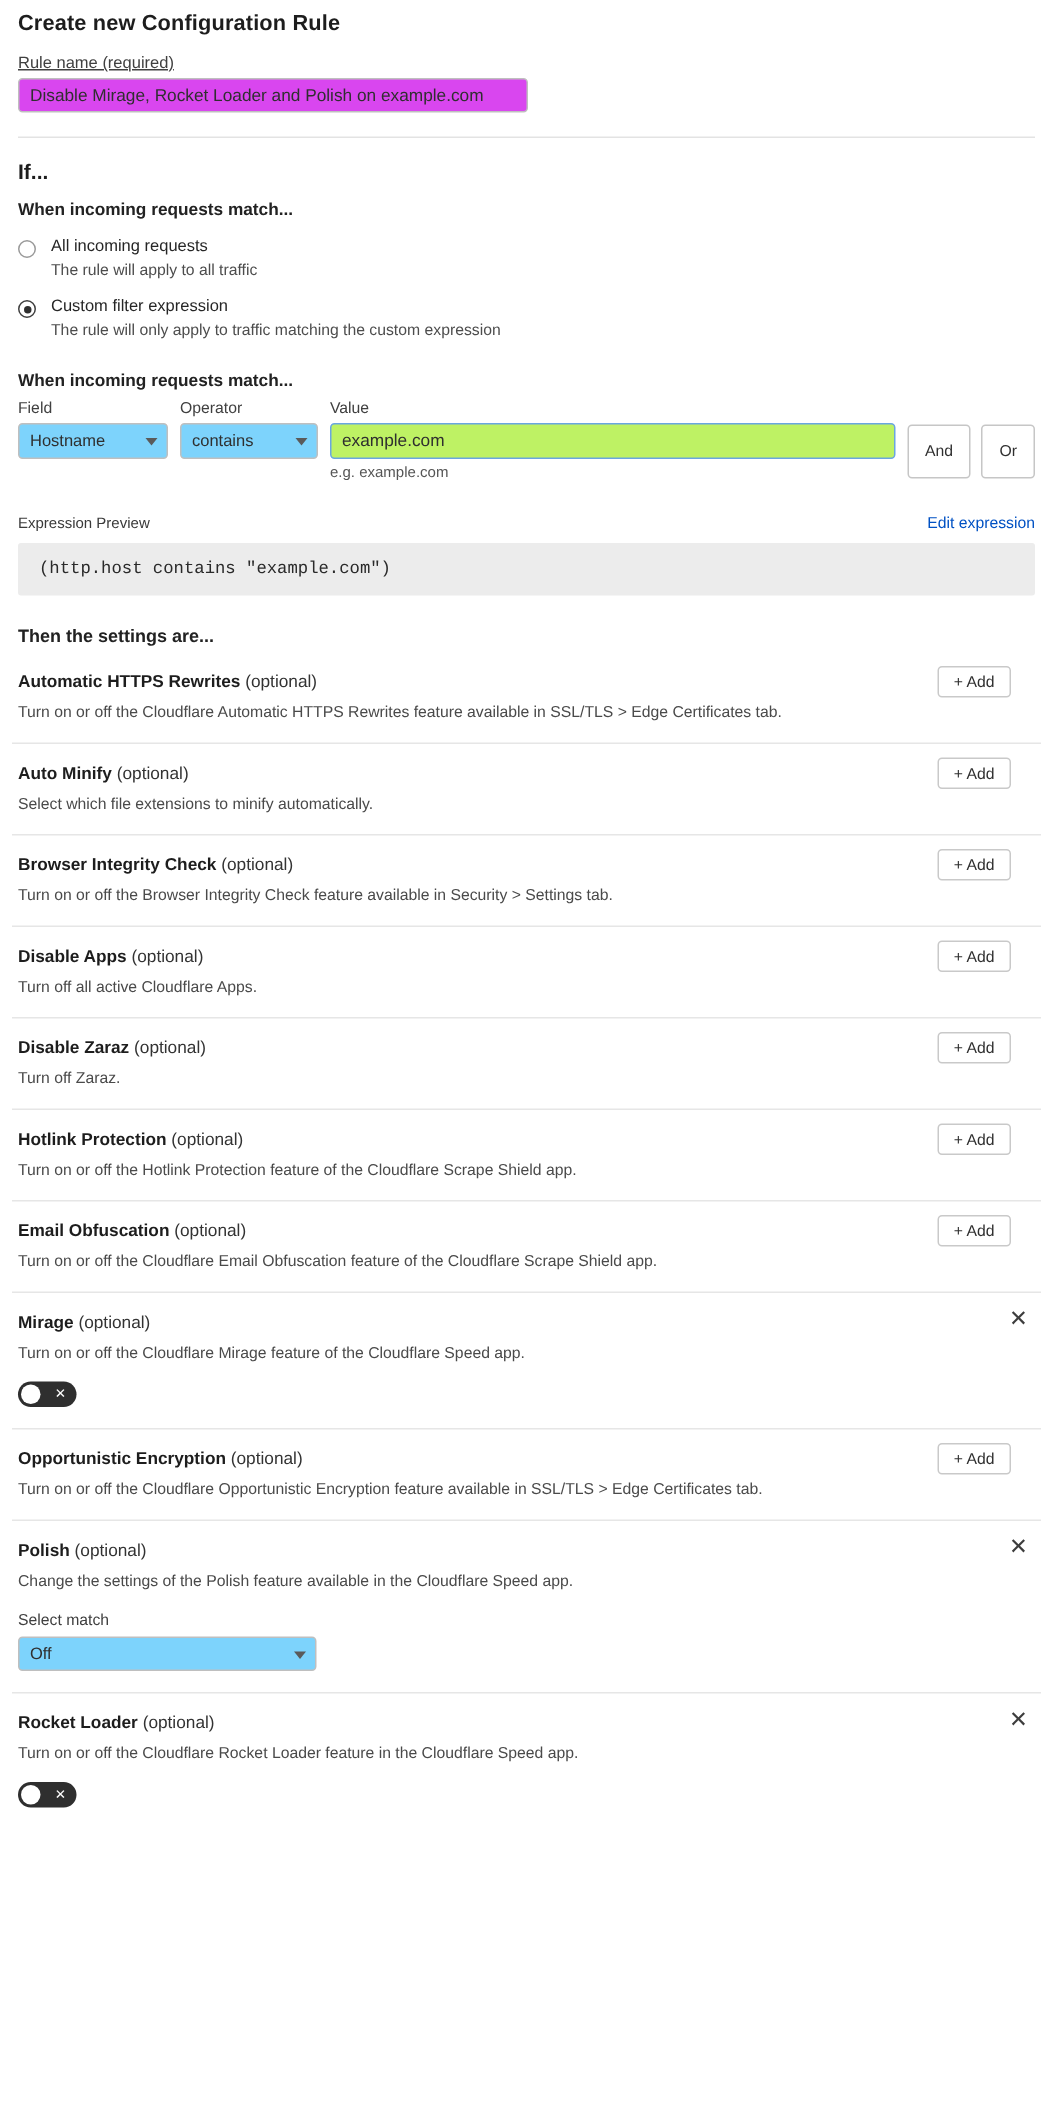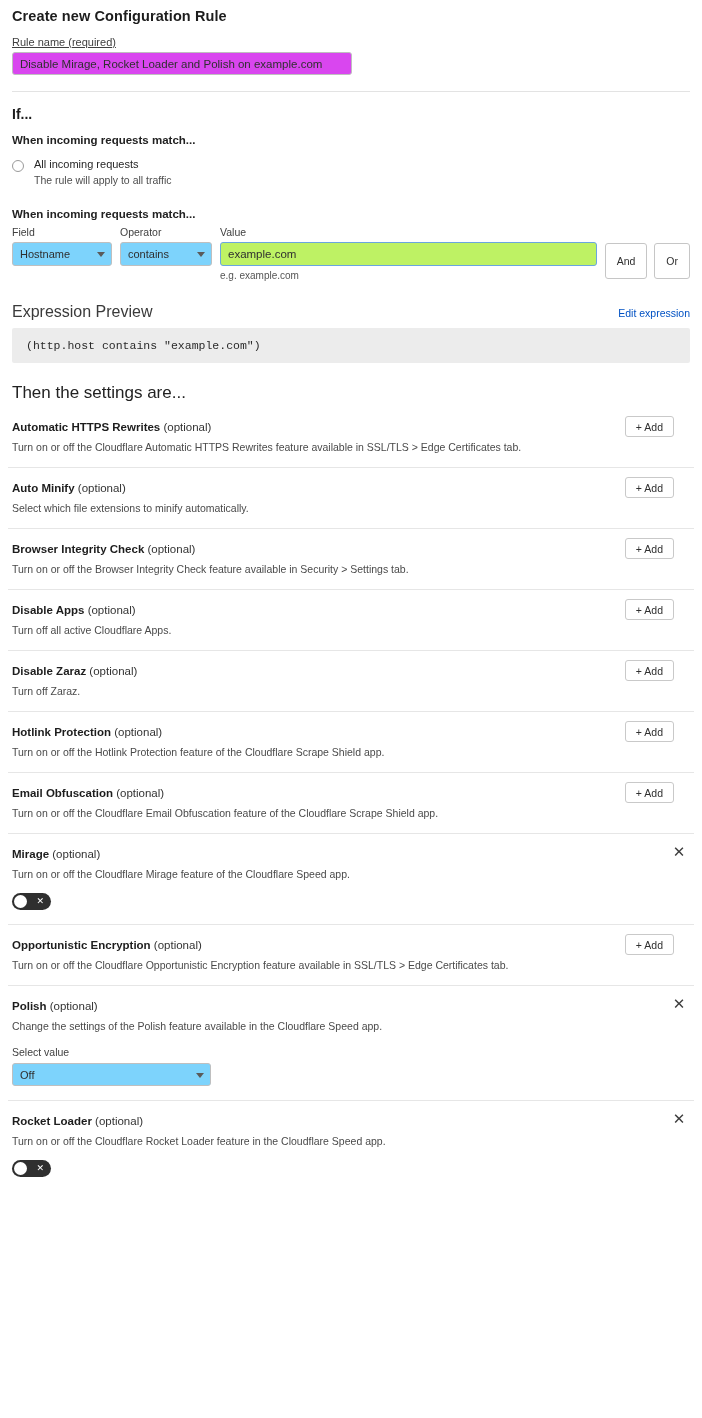--- a/index.html
+++ b/index.html
@@ -163,39 +163,39 @@
     align-items: center;
     justify-content: center;
     cursor: pointer;
   }
   .preview-head {
     display: flex;
     justify-content: space-between;
     align-items: baseline;
     padding: 22px 4px 0 4px;
   }
-  .preview-label { font-size: 16px; color: #3a3a3a; }
+  .preview-label { font-size: 10px; color: #3a3a3a; }
   .edit-link {
     font-size: 10.5px;
     color: #0051c3;
     text-decoration: none;
     cursor: pointer;
   }
   .preview-box {
     margin: 7px 4px 0 4px;
     background: #ececec;
     border-radius: 2px;
     padding: 11px 14px;
     font-family: "Liberation Mono", monospace;
     font-size: 11.5px;
     color: #2a2a2a;
   }
   .then-head {
-    font-size: 17px;
-    font-weight: normal;
+    font-size: 12px;
+    font-weight: bold;
     color: #222;
     padding: 20px 4px 0 4px;
   }
   .setting {
     padding: 14px 4px 0 4px;
     position: relative;
     border-top: 1px solid #e6e6e6;
     margin-top: 14px;
   }
   .setting.first { border-top: none; margin-top: 4px; }
@@ -289,20 +289,27 @@
   <div class="subhead">When incoming requests match...</div>
 
   <div class="radio-row">
     <span class="radio"></span>
     <span class="radio-text">
       <span class="opt-label">All incoming requests</span>
       <span class="opt-desc">The rule will apply to all traffic</span>
     </span>
   </div>
 
+  <div class="radio-row">
+    <span class="radio checked"></span>
+    <span class="radio-text">
+      <span class="opt-label">Custom filter expression</span>
+      <span class="opt-desc">The rule will only apply to traffic matching the custom expression</span>
+    </span>
+  </div>
 
   <div class="subhead" style="padding-top:22px;">When incoming requests match...</div>
 
   <div class="expr-row">
     <div class="field-col">
       <div class="col-label">Field</div>
       <div class="select-box">
         <span>Hostname</span>
         <span class="caret"></span>
       </div>
@@ -389,21 +396,21 @@
   <div class="setting">
     <div class="setting-name"><span>Opportunistic Encryption</span> <span class="optional">(optional)</span></div>
     <div class="setting-desc">Turn on or off the Cloudflare Opportunistic Encryption feature available in SSL/TLS &gt; Edge Certificates tab.</div>
     <div class="add-btn">+ Add</div>
   </div>
 
   <div class="setting">
     <div class="setting-name"><span>Polish</span> <span class="optional">(optional)</span></div>
     <div class="setting-desc">Change the settings of the Polish feature available in the Cloudflare Speed app.</div>
     <div class="remove-btn">✕</div>
-    <div class="select-value-label">Select value</div>
+    <div class="select-value-label">Select match</div>
     <div class="select-box polish-select">
       <span>Off</span>
       <span class="caret"></span>
     </div>
   </div>
 
   <div class="setting">
     <div class="setting-name"><span>Rocket Loader</span> <span class="optional">(optional)</span></div>
     <div class="setting-desc">Turn on or off the Cloudflare Rocket Loader feature in the Cloudflare Speed app.</div>
     <div class="remove-btn">✕</div>

